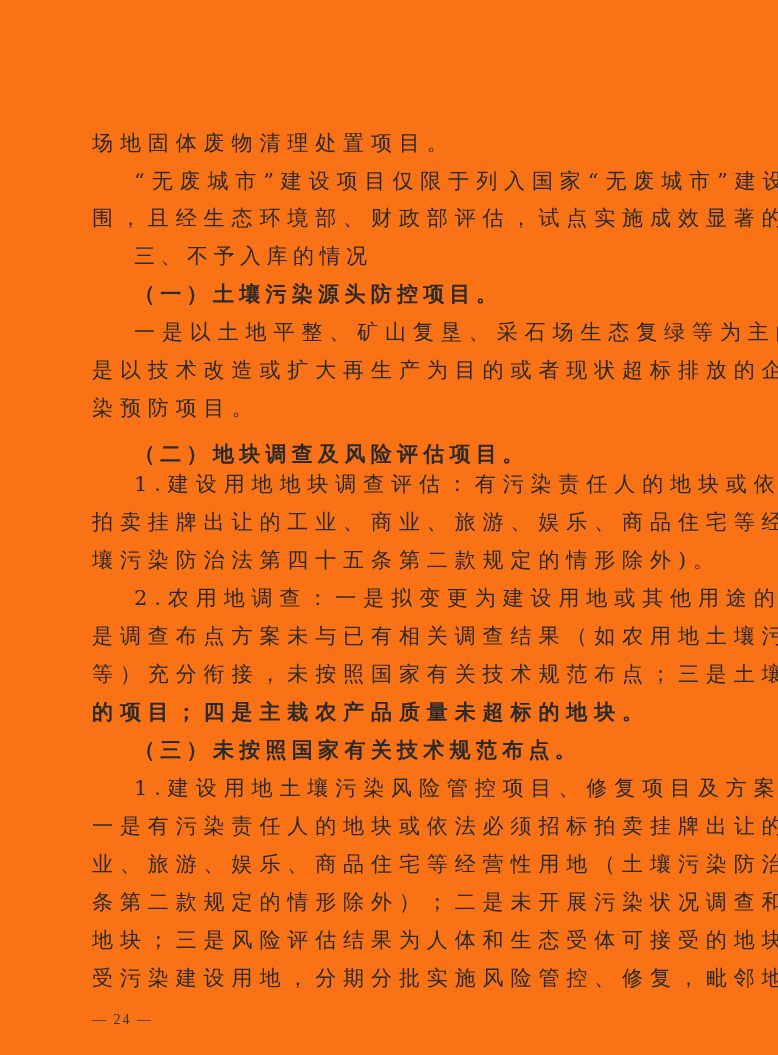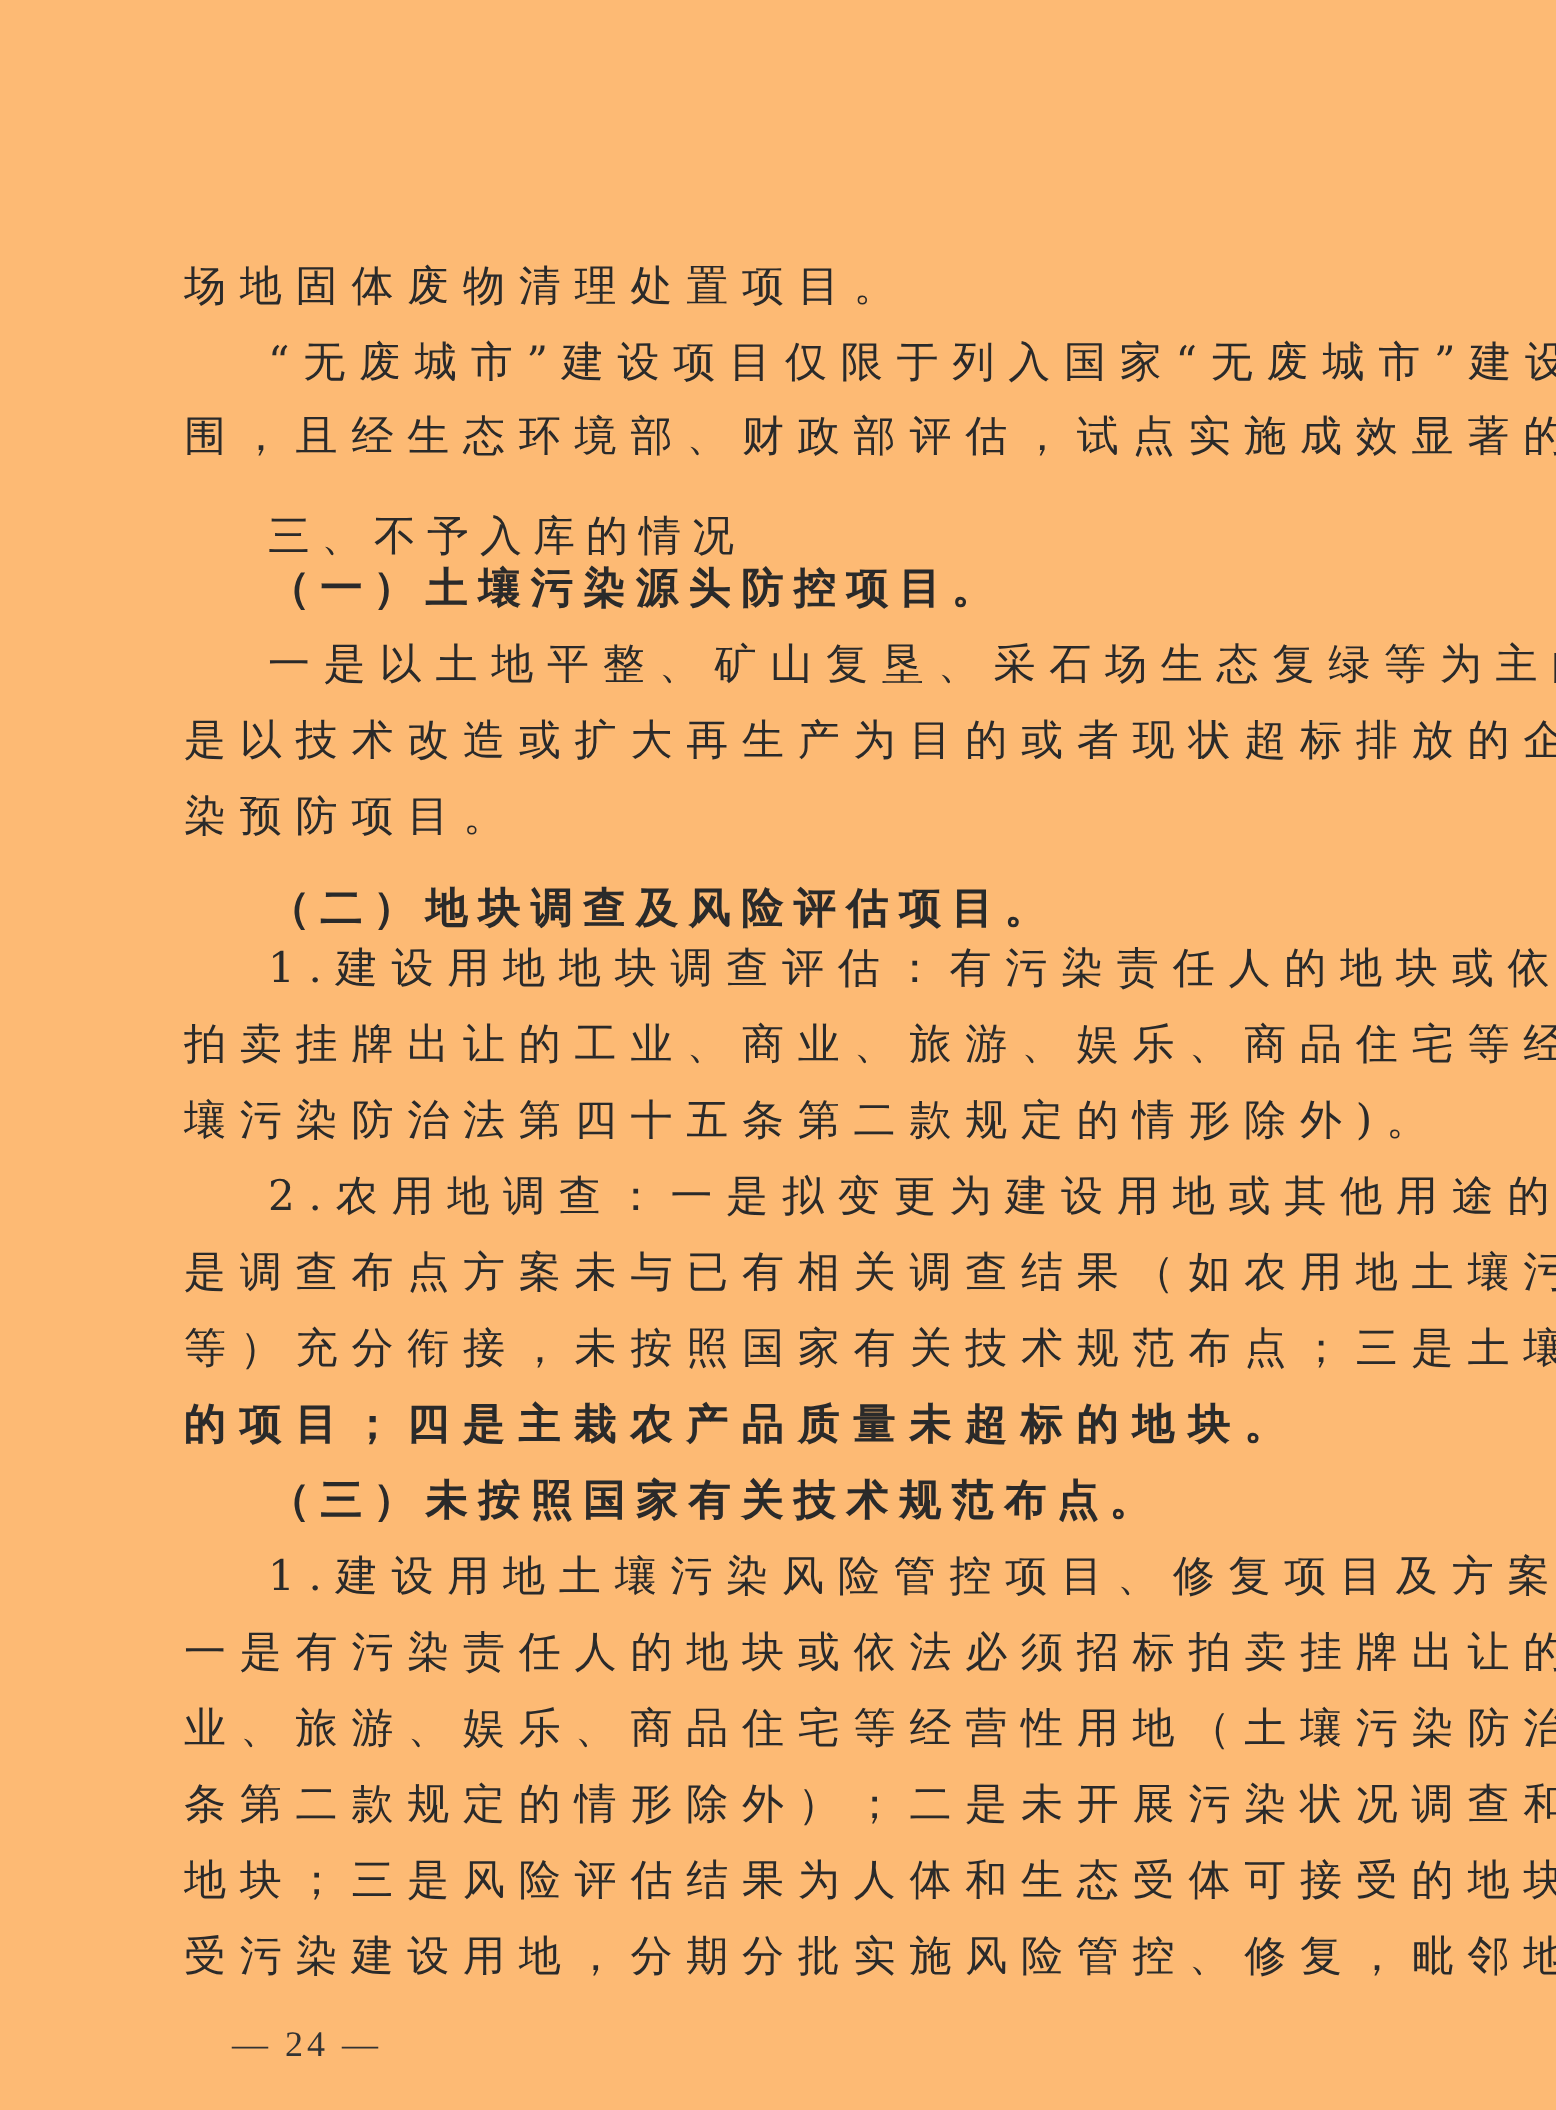--- a/index.html
+++ b/index.html
@@ -1,50 +1,49 @@
 <!DOCTYPE html>
 <html><head>
   <meta charset="utf-8">
   <style>
     html, body { margin: 0; padding: 0; background: #ffffff; }
     body { width: 778px; height: 1055px; position: relative; overflow: hidden; }
     .page {
       position: absolute; left: 0; top: 0; width: 778px; height: 1055px;
-      background: #fdba74;
+      background: #f97316;
       font-family: "DejaVu Serif", "Liberation Serif", serif;
       color: #2a2a2a;
     }
     .line {
       position: absolute;
       left: 92px;
       width: 600px;
       font-size: 21px;
       line-height: 28px;
       letter-spacing: 6.9px;
       white-space: nowrap;
     }
     .indent { left: 134px; }
     .bold { font-weight: bold; font-family: Liberation Serif, serif; letter-spacing: 5.3px; }
     .heading { font-family: "DejaVu Sans", "Liberation Sans", sans-serif; letter-spacing: 5.5px; }
     .footer {
       position: absolute; left: 92px; top: 1012px;
-      font-family: "Liberation Serif", serif; font-size: 18px; color: #333;
+      font-family: "Liberation Serif", serif; font-size: 14px; color: #333;
       letter-spacing: 2px;
-      margin-left: 24px;
     }
   </style>
 </head>
 <body>
 
 <div class="page">
   <div id="lines">
       <div class="line" style="top: 129px;">场地固体废物清理处置项目。</div>
       <div class="line indent" style="top: 167px;">“无废城市”建设项目仅限于列入国家“无废城市”建设试点范</div>
       <div class="line" style="top: 204px;">围，且经生态环境部、财政部评估，试点实施成效显著的城市(地区)。</div>
-      <div class="line indent heading" style="top: 242px; margin-top: 12px;">三、不予入库的情况</div>
+      <div class="line indent heading" style="top: 242px;">三、不予入库的情况</div>
       <div class="line indent bold" style="top: 280px;">（一）土壤污染源头防控项目。</div>
       <div class="line indent" style="top: 318px;">一是以土地平整、矿山复垦、采石场生态复绿等为主的项目；二</div>
       <div class="line" style="top: 356px;">是以技术改造或扩大再生产为目的或者现状超标排放的企业土壤污</div>
       <div class="line" style="top: 394px;">染预防项目。</div>
       <div class="line indent bold" style="top: 440px;">（二）地块调查及风险评估项目。</div>
       <div class="line indent" style="top: 470px;">1.建设用地地块调查评估：有污染责任人的地块或依法必须招标</div>
       <div class="line" style="top: 508px;">拍卖挂牌出让的工业、商业、旅游、娱乐、商品住宅等经营性用地(土</div>
       <div class="line" style="top: 546px;">壤污染防治法第四十五条第二款规定的情形除外)。</div>
       <div class="line indent" style="top: 584px;">2.农用地调查：一是拟变更为建设用地或其他用途的农用地；二</div>
       <div class="line" style="top: 622px;">是调查布点方案未与已有相关调查结果（如农用地土壤污染状况详查</div>

